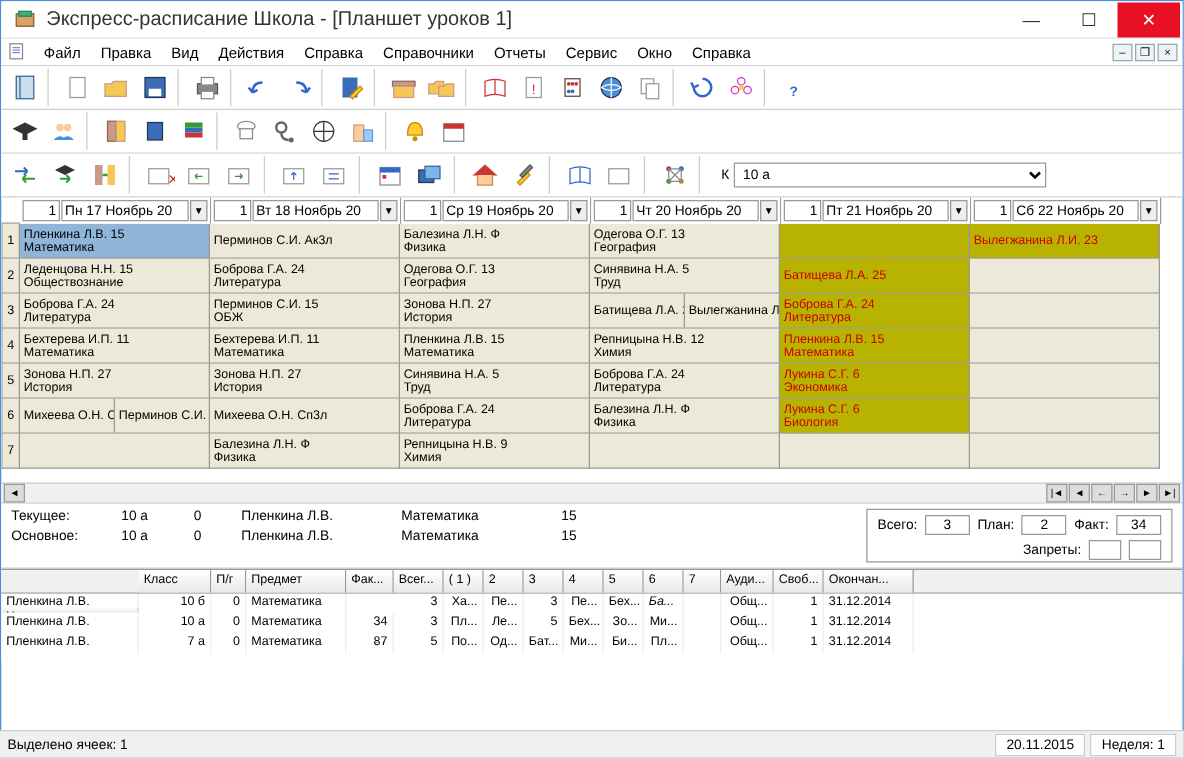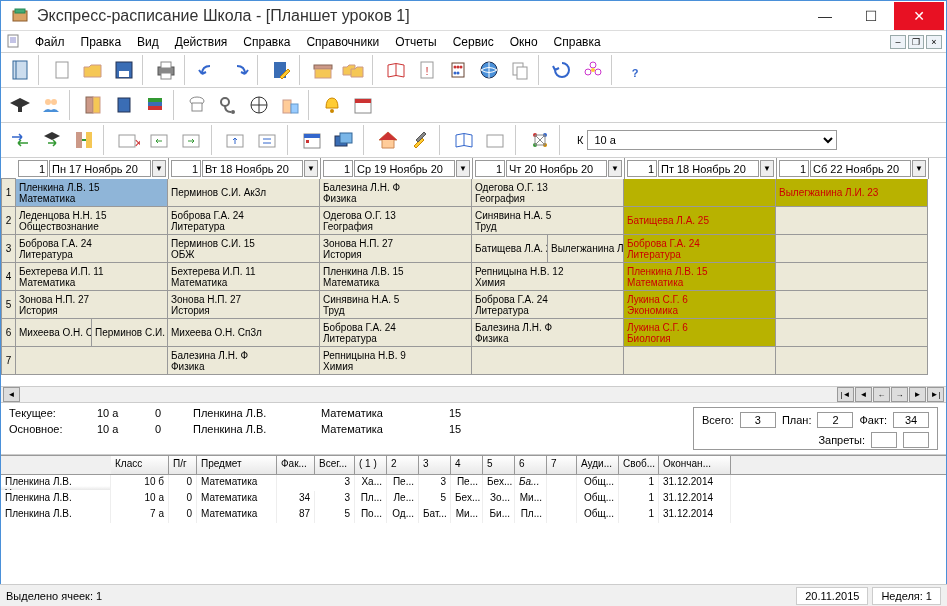--- a/index.html
+++ b/index.html
@@ -416,21 +416,21 @@
         <div class="day-txt">Ср 19  Ноябрь  20</div>
         <div class="dd">▼</div>
       </div>
       <div class="day-col">
         <input class="spin" value="1" style="">
         <div class="day-txt">Чт 20  Ноябрь  20</div>
         <div class="dd">▼</div>
       </div>
       <div class="day-col">
         <input class="spin" value="1" style="">
-        <div class="day-txt">Пт 18  Ноябрь  20</div>
+        <div class="day-txt">Пт 21  Ноябрь  20</div>
         <div class="dd">▼</div>
       </div>
       <div class="day-col">
         <input class="spin" value="1" style="">
         <div class="day-txt">Сб 22  Ноябрь  20</div>
         <div class="dd">▼</div>
       </div>
     </div>
   <div class="grid-rows" id="grid-rows">
       <div class="grow">

